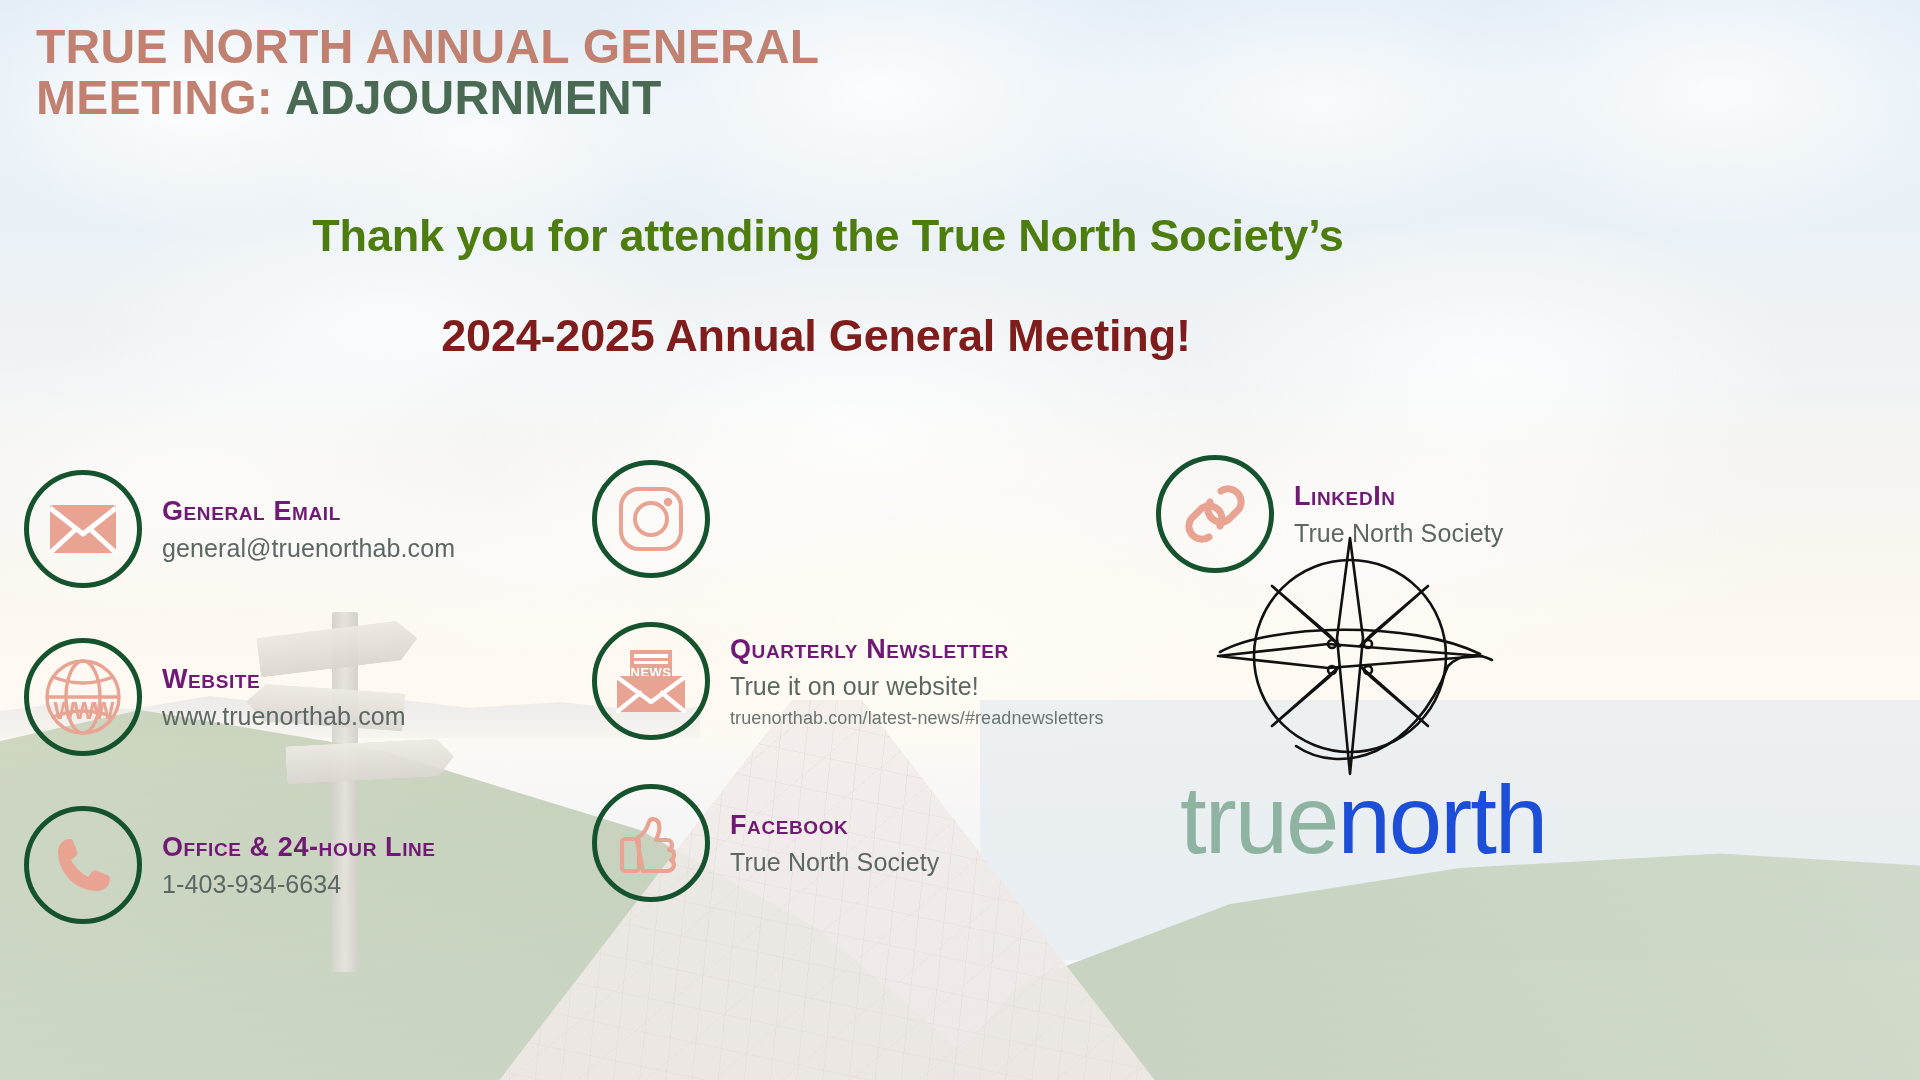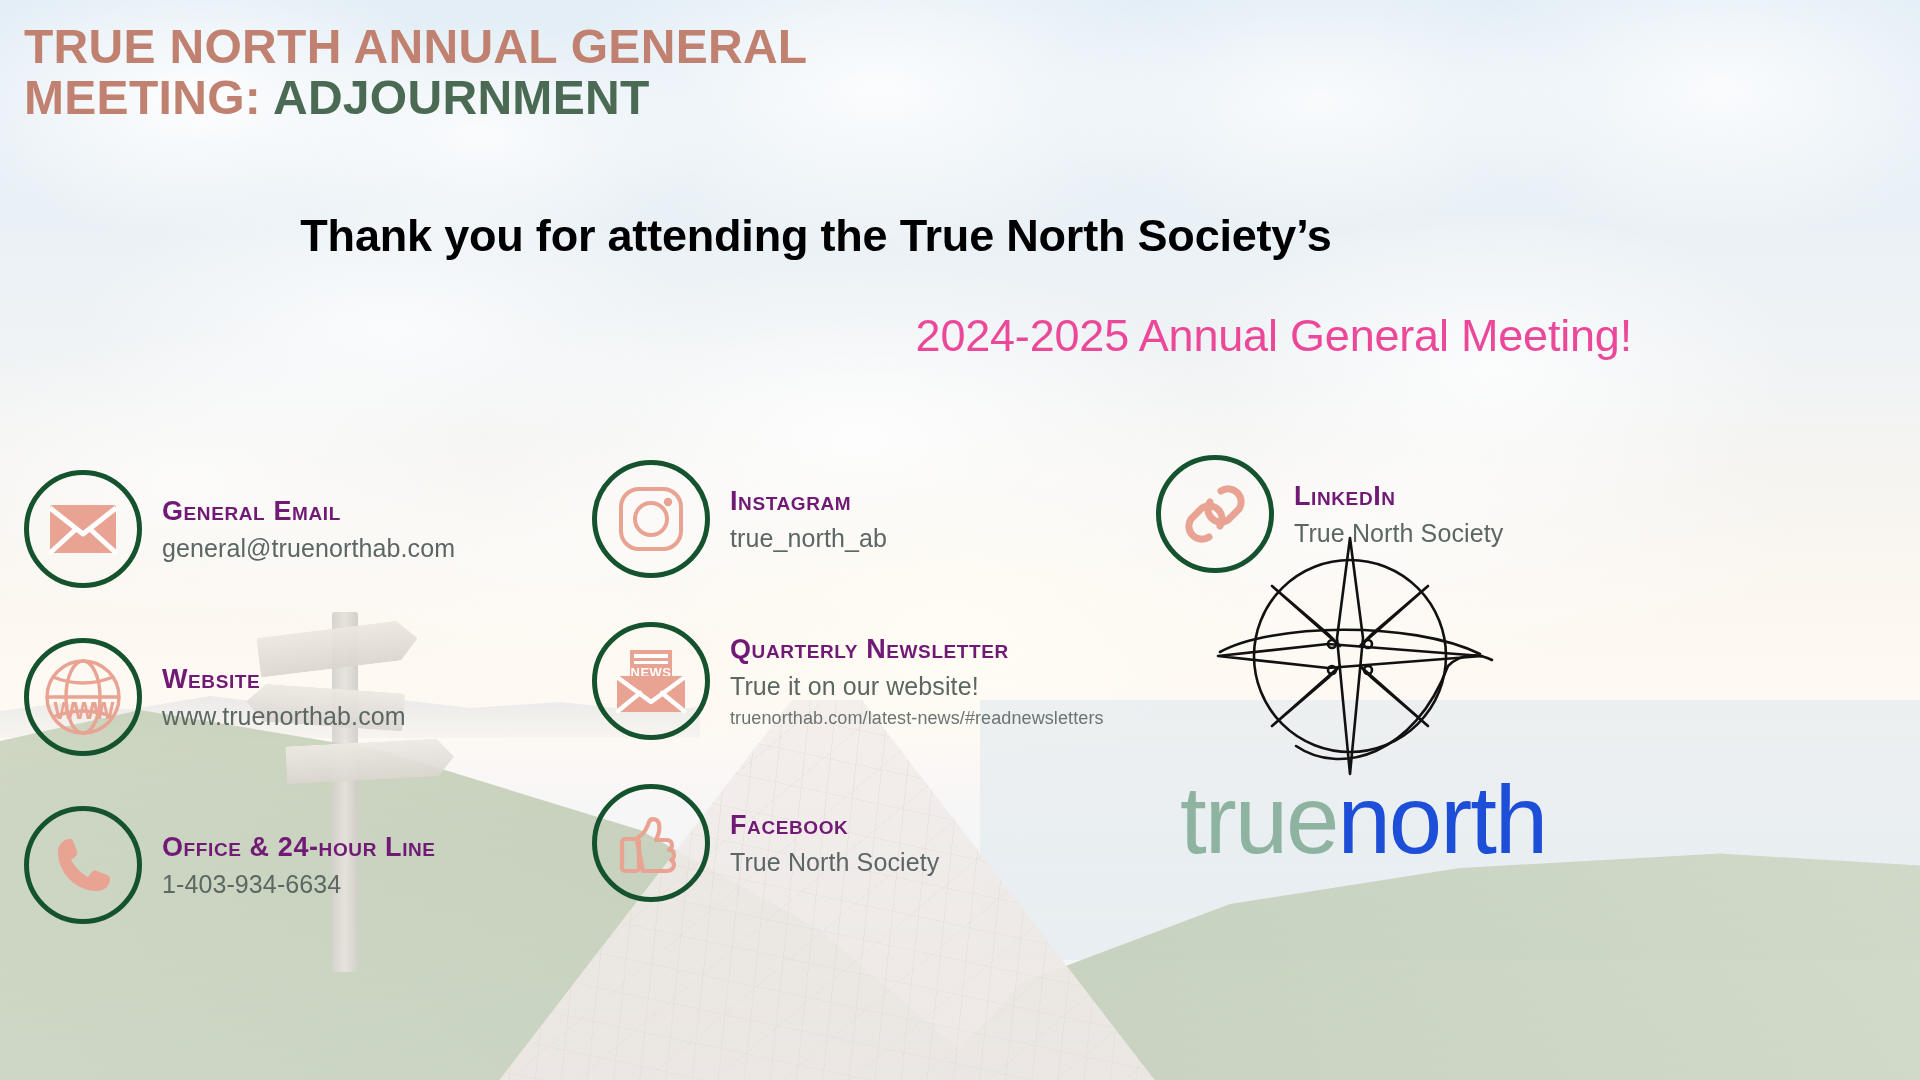--- a/index.html
+++ b/index.html
@@ -133,45 +133,45 @@
     background:
       linear-gradient(to bottom, rgba(255,255,255,.56) 0%, rgba(255,255,255,.50) 40%,
                       rgba(255,255,255,.56) 62%, rgba(255,255,255,.64) 100%);
   }
 
   
   .content{ position:relative; z-index:2; width:1920px; height:1080px; }
 
   
   .title-block{
-    position:absolute; left:24px; top:22px; width:1200px;
+    position:absolute; left:36px; top:22px; width:1200px;
     line-height:1.06;
     letter-spacing:.3px;
   }
   .title-line{
     font-size:48px; font-weight:700;
     color:#c08171;
     white-space:nowrap;
   }
   .title-line .accent{ color:#4a6a54; }
 
   
   .lead{
-    position:absolute; left:0; top:210px; width:1632px;
+    position:absolute; left:12px; top:210px; width:1632px;
     text-align:center;
-    color:#000000;
+    color:#4d7c0f;
     font-weight:700;
     font-size:45px;
     letter-spacing:-.2px;
   }
   .lead2{
     position:absolute; left:0; top:310px; width:1632px;
-    text-align:right;
-    color:#ec4899;
-    font-weight:400;
+    text-align:center;
+    color:#7f1d1d;
+    font-weight:700;
     font-size:45px;
     letter-spacing:-.2px;
   }
 
   
   .col{ position:absolute; }
   .col-1{ left:24px;   top:470px; width:560px; }
   .col-2{ left:592px;  top:460px; width:620px; }
   .col-3{ left:1156px; top:455px; width:640px; }
 
@@ -322,24 +322,20 @@
     <div class="col col-2">
 
       <div class="item">
         <div class="badge">
           <svg width="70" height="70" viewBox="0 0 70 70" aria-hidden="true">
             <rect x="5" y="5" width="60" height="60" rx="18" fill="none" stroke="#e9a392" stroke-width="4"></rect>
             <circle cx="35" cy="35" r="16" fill="none" stroke="#e9a392" stroke-width="4"></circle>
             <circle cx="52" cy="18" r="4.2" fill="#e9a392"></circle>
           </svg>
         </div>
-        <div class="txt">
-          <div class="hd">Instagram</div>
-          <div class="sub">true_north_ab</div>
-        </div>
       </div>
 
       <div class="item">
         <div class="badge">
           <svg width="76" height="70" viewBox="0 0 76 70" aria-hidden="true">
 
             <rect x="17" y="4" width="42" height="34" fill="#e9a392"></rect>
             <rect x="21" y="8" width="34" height="4" fill="#ffffff"></rect>
             <rect x="21" y="15" width="34" height="3" fill="#ffffff"></rect>
             <text x="38" y="31" text-anchor="middle" font-family="Liberation Sans, sans-serif" font-size="13" font-weight="700" fill="#ffffff" letter-spacing="0.5">NEWS</text>

